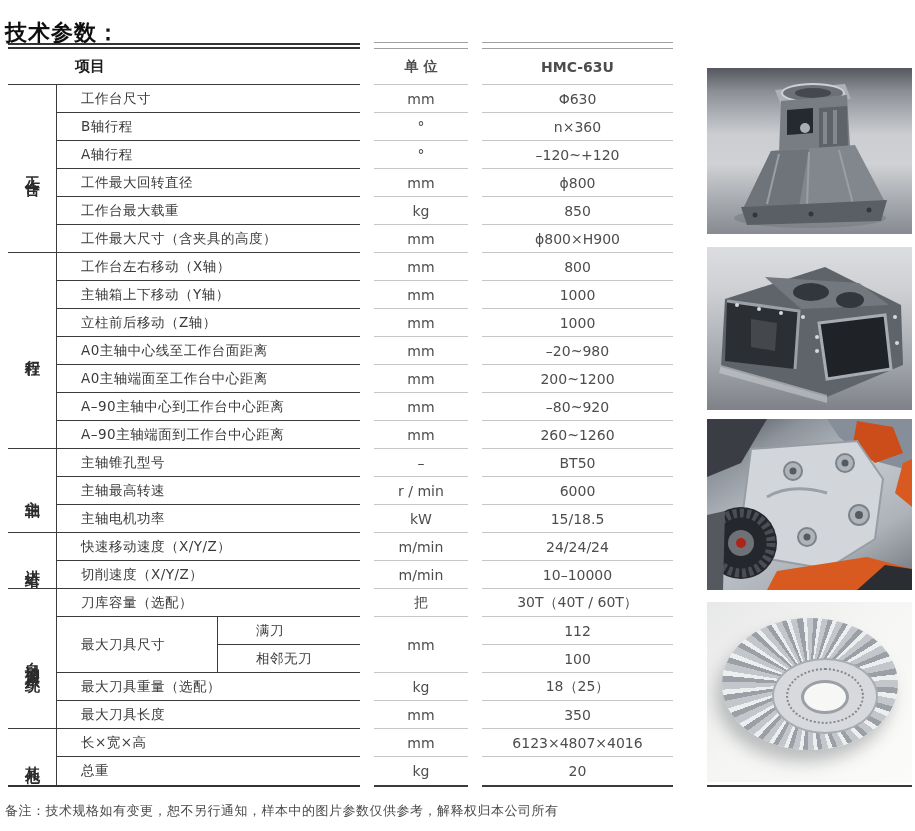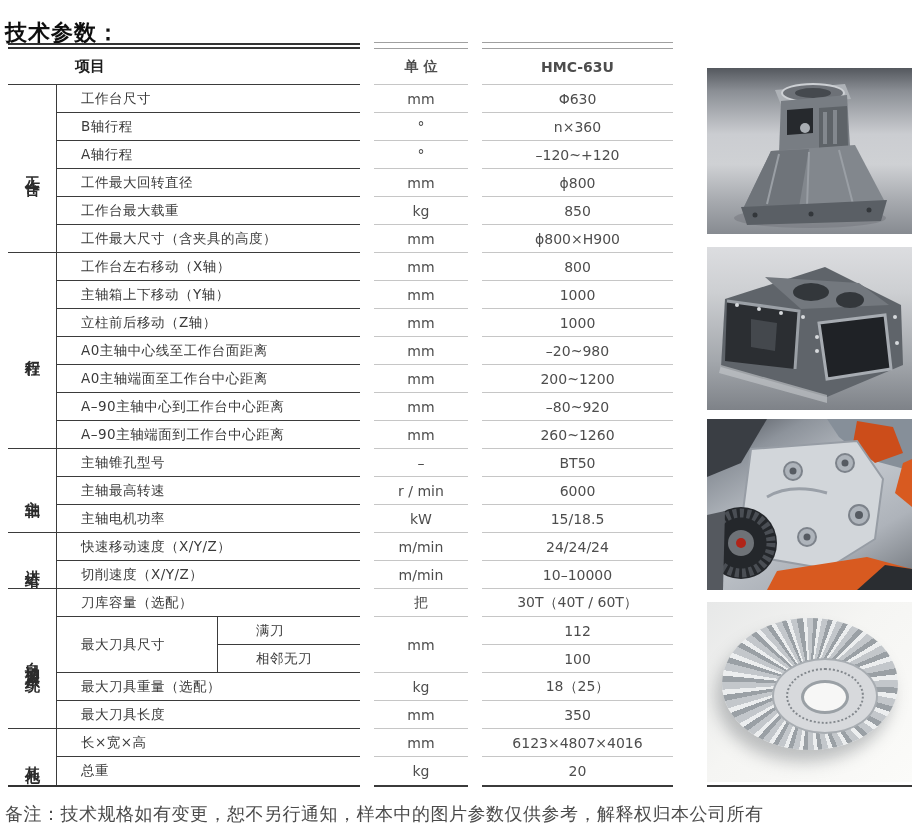--- a/index.html
+++ b/index.html
@@ -77,21 +77,21 @@
     position:absolute;left:12px;top:8px;width:78px;height:56px;border-radius:50%;
     border:2px dotted #82878c;box-sizing:border-box;
   }
   .hole{
     position:absolute;left:27px;top:20px;width:48px;height:34px;border-radius:50%;
     background:#f7f7f6;border:3px solid #9aa0a5;box-sizing:border-box;
   }
   .photo-underline{position:absolute;left:707px;top:785px;width:205px;height:2px;background:#383838;}
   .note{
     position:absolute;left:5px;top:802px;
-    font-size:18px;color:#4b4b4b;letter-spacing:.5px;white-space:nowrap;
+    font-size:13px;color:#4b4b4b;letter-spacing:.5px;white-space:nowrap;
   }
 </style>
 </head>
 <body>
 
 <div class="title">技术参数：</div>
 
 <div class="tbl t-main">
   <div class="c th thi" style="grid-area:1/1/2/4">项目</div>
 

